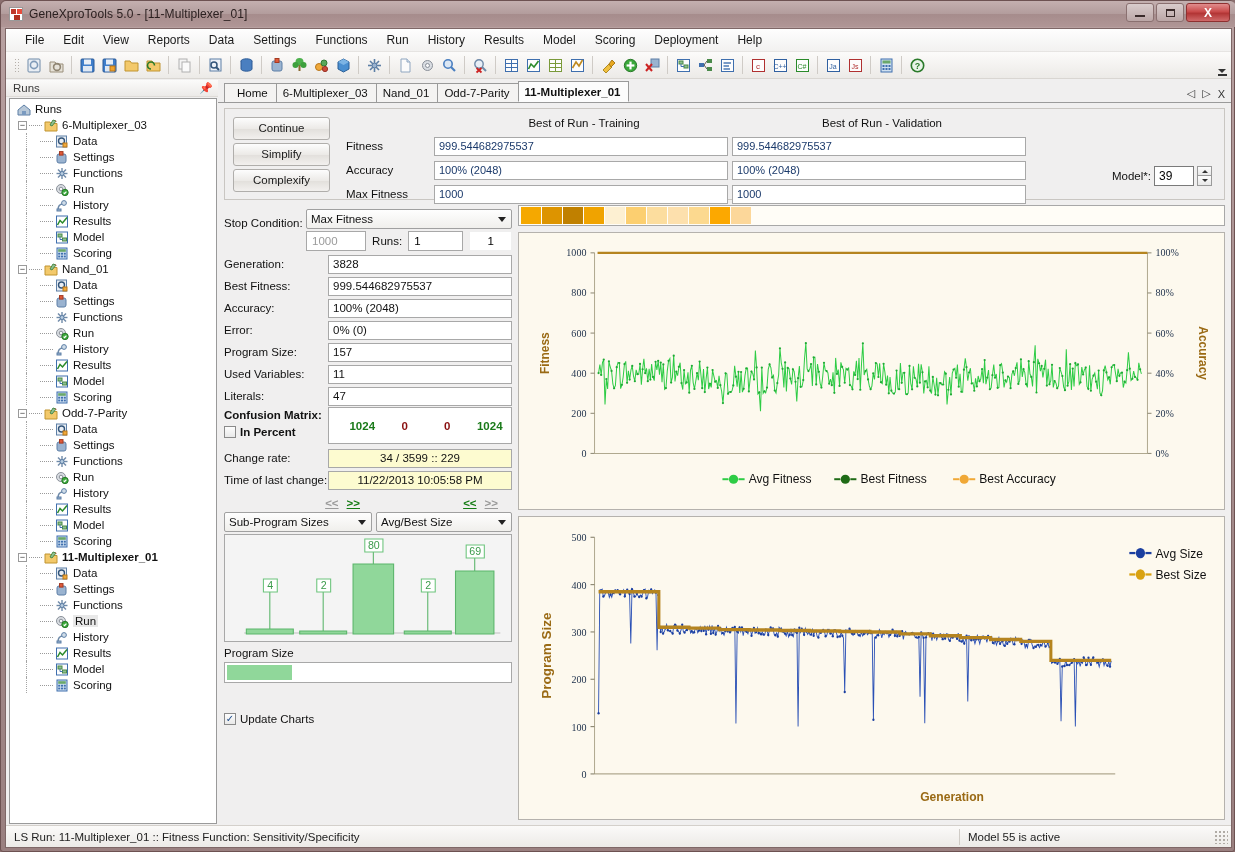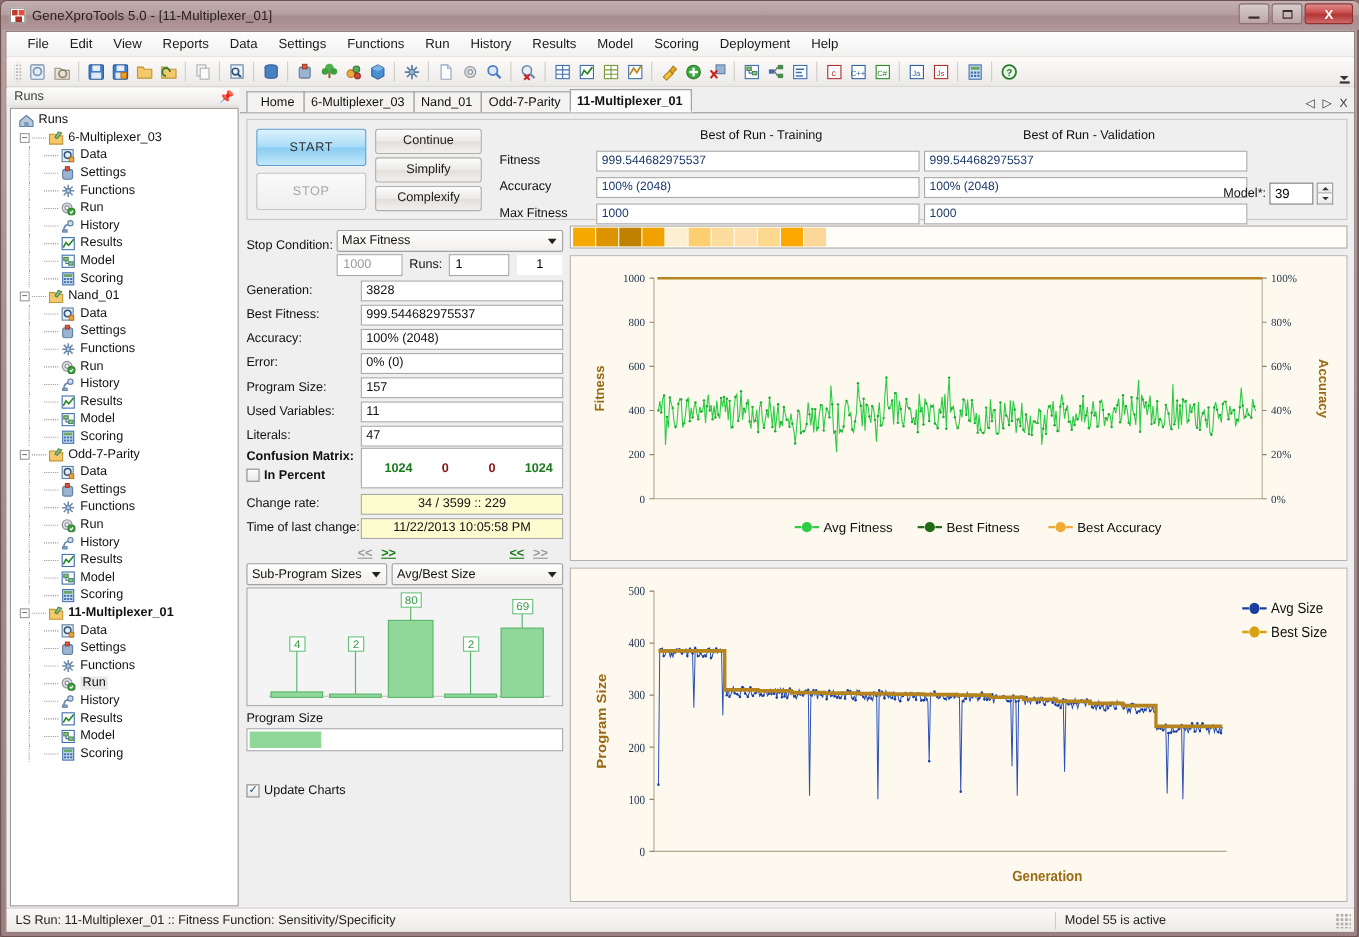--- a/index.html
+++ b/index.html
@@ -1041,24 +1041,20 @@
             <div id="tabnav">
               <span>◁</span>
               <span>▷</span>
               <span>X</span>
             </div>
           </div>
 
         <div id="page">
 
           <div id="toppanel">
-            <div style="display:flex;flex-direction:column;gap:6px;margin-right:8px;">
-              <div class="bigbtn">START</div>
-              <div class="bigbtn dis">STOP</div>
-            </div>
             <div style="display:flex;flex-direction:column;gap:3px;margin-right:16px;">
               <div class="smbtn">Continue</div>
               <div class="smbtn">Simplify</div>
               <div class="smbtn">Complexify</div>
             </div>
 
             <div style="position:relative;height:80px;flex:1;">
               <div class="colhdr" style="position:absolute;left:90px;top:3px;width:296px;">Best of Run - Training</div>
               <div class="colhdr" style="position:absolute;left:388px;top:3px;width:296px;">Best of Run - Validation</div>
 
@@ -1171,21 +1167,21 @@
                   <span class="navlink off">&lt;&lt;</span>
                   <span class="navlink on">&gt;&gt;</span>
                 </div>
                 <div style="flex:1;display:flex;justify-content:flex-end;gap:8px;padding-right:14px;">
                   <span class="navlink on">&lt;&lt;</span>
                   <span class="navlink off">&gt;&gt;</span>
                 </div>
               </div>
 
               <div style="display:flex;gap:4px;">
-                <div class="combo" style="width:128px;">
+                <div class="combo" style="width:148px;">
                   <span>Sub-Program Sizes</span>
                   <span class="arrow"></span>
                 </div>
                 <div class="combo" style="flex:1;">
                   <span>Avg/Best Size</span>
                   <span class="arrow"></span>
                 </div>
               </div>
 
               <div id="sparkbox">

